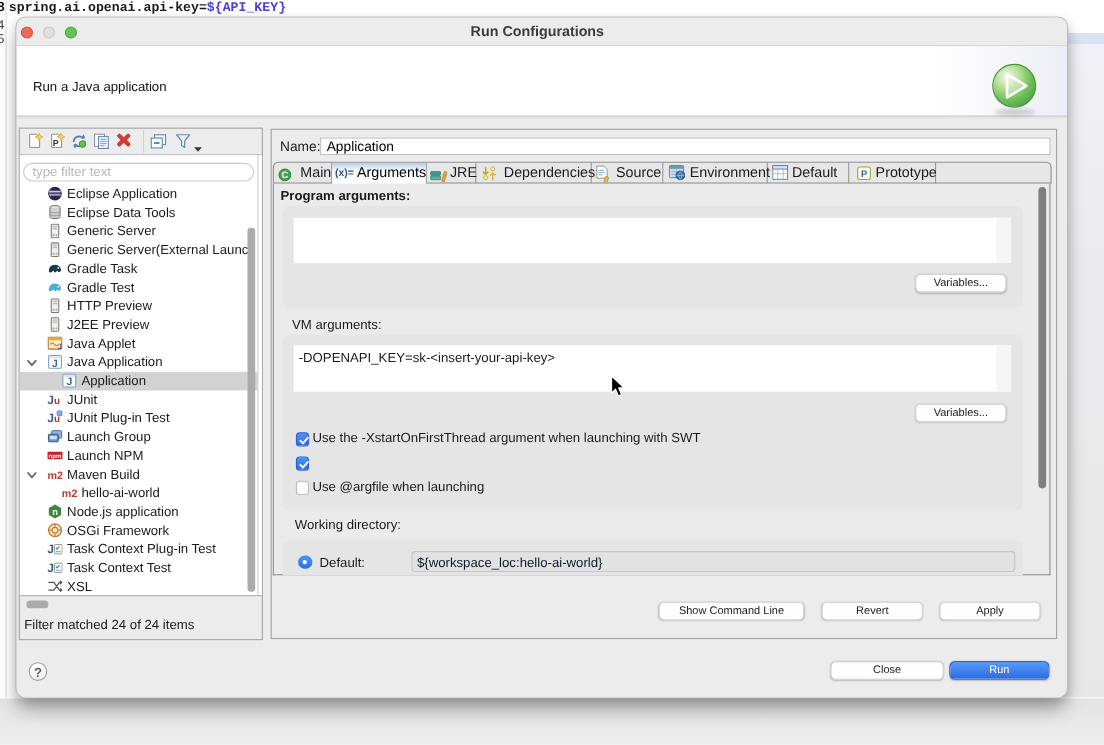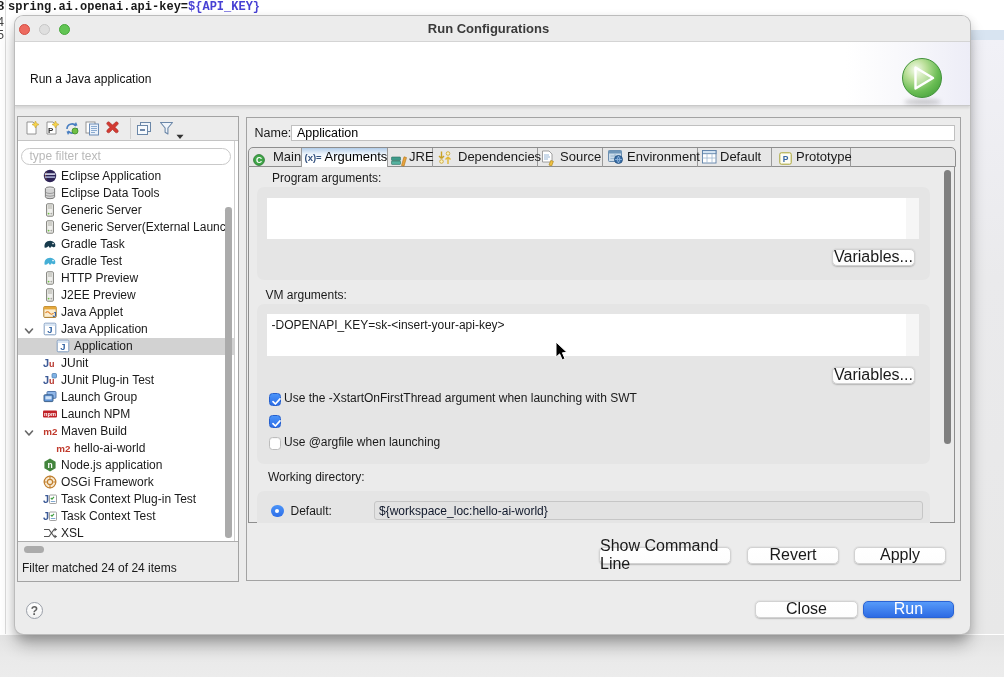--- a/index.html
+++ b/index.html
@@ -1,21 +1,21 @@
 <!DOCTYPE html>
 <html><head>
 <meta charset="utf-8">
 <style>
 * { margin:0; padding:0; box-sizing:border-box; }
 html,body { width:1004px; height:677px; overflow:hidden; background:#FFFFFF;
   font-family:"Liberation Sans", sans-serif; }
 .abs { position:absolute; }
 .trow { position:absolute; height:17px; line-height:17px; font-size:12px; color:#1A1A1A; white-space:nowrap; }
 .btn { position:absolute; background:linear-gradient(#FFFFFF,#FDFDFD); border:1px solid #D2D2D2;
-  border-radius:5px; box-shadow:0 0.5px 1.5px rgba(0,0,0,0.22); font-size:16px; color:#1A1A1A;
+  border-radius:5px; box-shadow:0 0.5px 1.5px rgba(0,0,0,0.22); font-size:10px; color:#1A1A1A;
   display:flex; align-items:center; justify-content:center; }
 .tabtxt { position:absolute; top:0; height:20px; line-height:20px; font-size:13px; color:#1A1A1A; white-space:nowrap; }
 .glabel { position:absolute; font-size:12px; color:#1A1A1A; white-space:nowrap; }
 .cb { position:absolute; width:12.5px; height:12.5px; border-radius:3.5px; }
 .cb.on { background:linear-gradient(#4B94F8,#2D6EE8); border:0.5px solid #2560CF; }
 .cb.off { background:#FFFFFF; border:1px solid #BCBCBC; box-shadow:inset 0 1px 1px rgba(0,0,0,0.05); }
 </style>
 </head>
 <body>
 
@@ -311,21 +311,21 @@
   <div class="abs" style="left:764px;top:135px;width:13px;height:13px;"><svg width="13" height="13" viewBox="0 0 13 13">
         <rect x="0.8" y="0.8" width="11.4" height="11.4" rx="1.5" fill="#FDFDF4" stroke="#A8A432" stroke-width="1"></rect>
         <text x="6.5" y="10" text-anchor="middle" font-family="Liberation Sans" font-size="8.5" font-weight="bold" fill="#3667A6">P</text>
       </svg></div>
   <div class="tabtxt" style="left:781px;top:131.5px;">Prototype</div>
 
   <div class="abs" style="left:232.5px;top:151.5px;width:707.5px;height:355.5px;background:#EBEBEB;border:1px solid #8E8E8E;border-top:none;"></div>
 
   <div class="abs" style="left:928.5px;top:154px;width:7.5px;height:274px;background:#7F7F7F;border-radius:3.7px;"></div>
 
-  <div class="glabel" style="left:257px;top:155.5px;">Program arguments:</div>
+  <div class="glabel" style="left:240px;top:155.5px;font-weight:bold;">Program arguments:</div>
   <div class="abs" style="left:241.5px;top:171.5px;width:673.5px;height:92.5px;background:#E5E5E5;border-radius:7px;"></div>
   <div class="abs" style="left:252px;top:182px;width:652px;height:41px;background:#FFFFFF;"></div>
   <div class="abs" style="left:891px;top:182px;width:13px;height:41px;background:#F6F6F6;"></div>
   <div class="btn" style="left:817px;top:233px;width:83px;height:17.5px;">Variables...</div>
 
   <div class="glabel" style="left:250.5px;top:272.5px;">VM arguments:</div>
   <div class="abs" style="left:241.5px;top:288px;width:673.5px;height:160.5px;background:#E5E5E5;border-radius:7px;"></div>
   <div class="abs" style="left:252px;top:298px;width:652px;height:42px;background:#FFFFFF;"></div>
   <div class="abs" style="left:891px;top:298px;width:13px;height:42px;background:#F6F6F6;"></div>
   <div class="abs" style="left:256.5px;top:302px;font-size:12px;color:#1A1A1A;">-DOPENAPI_KEY=sk-&lt;insert-your-api-key&gt;</div>

